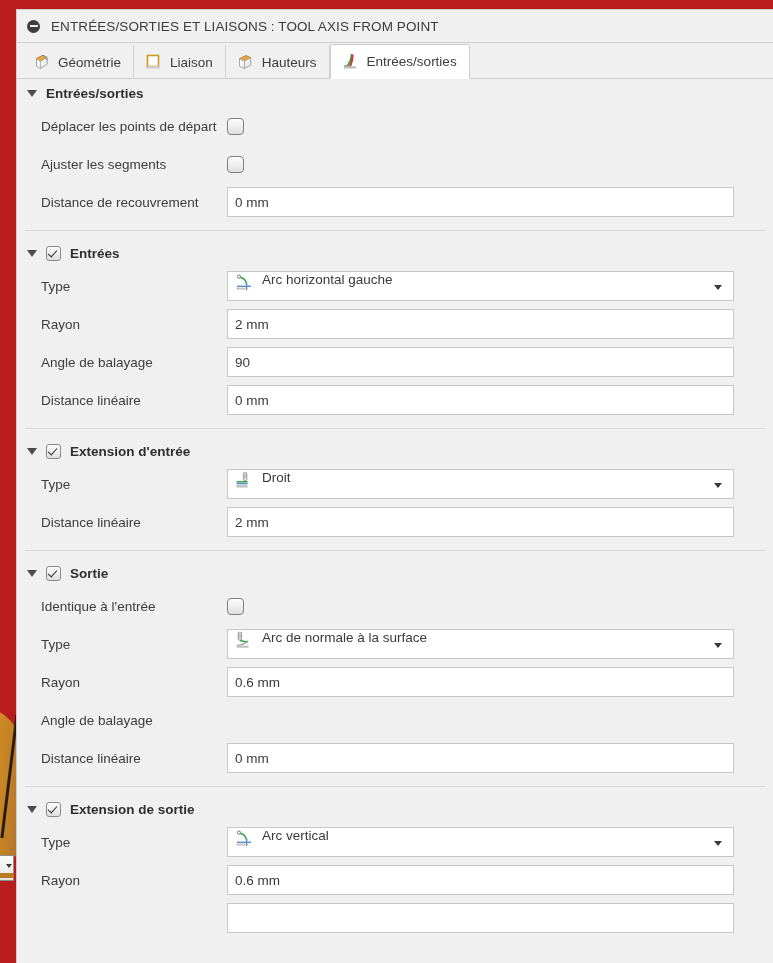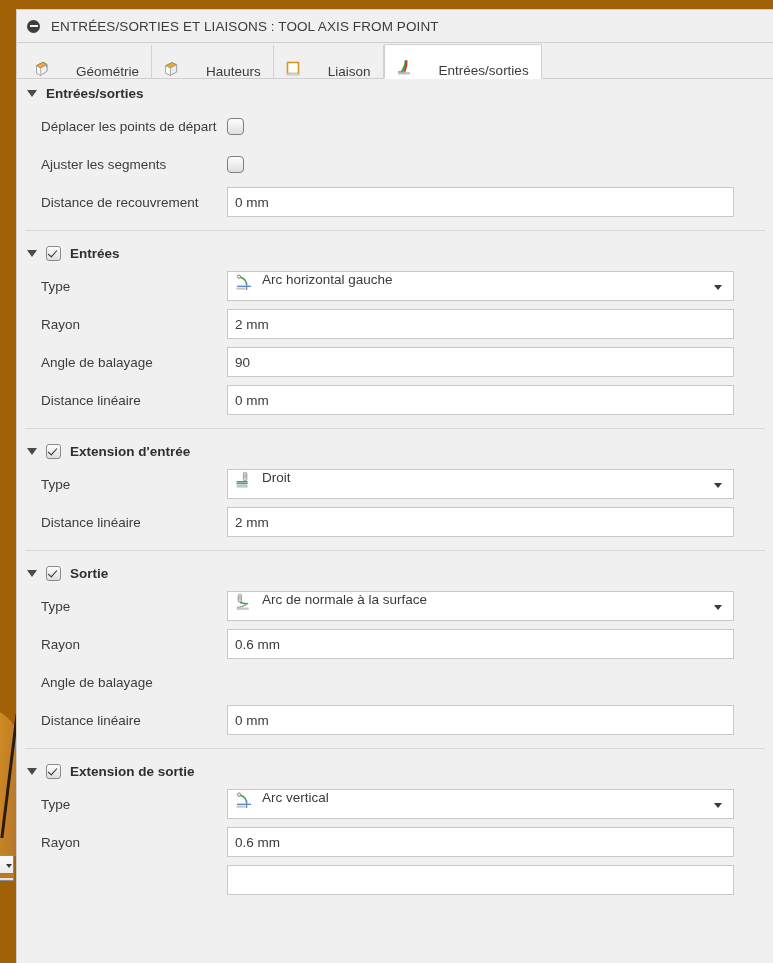--- a/index.html
+++ b/index.html
@@ -6,21 +6,21 @@
     margin: 0;
     padding: 0;
     background: #ffffff;
     font-family: "Liberation Sans", sans-serif;
   }
   #screen {
     position: relative;
     width: 773px;
     height: 963px;
     overflow: hidden;
-    background: #a16207;
+    background: #b91c1c;
   }
 
   
   .viewport-sliver {
     position: absolute;
     left: 0;
     top: 700px;
     width: 22px;
     height: 160px;
     overflow: hidden;
@@ -140,22 +140,22 @@
     position: absolute;
     left: 0; right: 0; bottom: 0;
     height: 1px;
     background: #cfcfcf;
     z-index: 1;
   }
   .tab {
     position: relative;
     height: 34px;
     display: flex;
-    align-items: flex-end;
-    gap: 25px;
+    align-items: center;
+    gap: 7px;
     padding: 0 12px 0 9px;
     box-sizing: border-box;
     font-size: 13.5px;
     color: #3c3c3c;
     white-space: nowrap;
     border-right: 1px solid #d2d2d2;
     z-index: 2;
   }
   .tab.active {
     background: #ffffff;
@@ -315,34 +315,34 @@
           <path d="M5.5 6.5 L12 3.2 L16 5.4 L16 12.2 L9.6 16.4 L5.5 14.2 Z" fill="#fafafa" stroke="#8e8e8e" stroke-width="0.8"></path>
           <path d="M12 3.2 L16 5.4 L9.6 9.2 L5.5 6.5 Z" fill="#e8a93a" stroke="#b5801f" stroke-width="0.7"></path>
           <path d="M9.6 9.2 L16 5.4 L16 12.2 L9.6 16.4 Z" fill="#f0f0f0" stroke="#9a9a9a" stroke-width="0.7"></path>
           <path d="M12.3 3.5 C14.6 4.8 15.6 6.6 15.7 8.2" fill="none" stroke="#5b8fc9" stroke-width="0.9"></path>
         </svg>
         <span>Géométrie</span>
       </div>
 
       <div class="tab">
         <svg class="ticon" viewBox="0 0 20 20">
+          <rect x="4.5" y="3.5" width="11" height="11" fill="#ffffff" stroke="#d09a22" stroke-width="1.6"></rect>
+          <rect x="3" y="14.2" width="14" height="2.4" fill="#cfcfcf"></rect>
+        </svg>
+        <span>Liaison</span>
+      </div>
+
+      <div class="tab">
+        <svg class="ticon" viewBox="0 0 20 20">
           <path d="M4.6 6.8 L11 3.6 L15.6 5.8 L15.6 13 L9.2 16.3 L4.6 14.1 Z" fill="#fbfbfb" stroke="#8e8e8e" stroke-width="0.8"></path>
           <path d="M11 3.6 L15.6 5.8 L9.2 9.1 L4.6 6.8 Z" fill="#e8a93a" stroke="#b5801f" stroke-width="0.7"></path>
           <path d="M9.2 9.1 L15.6 5.8 L15.6 13 L9.2 16.3 Z" fill="#ededed" stroke="#9a9a9a" stroke-width="0.7"></path>
           <path d="M4.6 6.8 L9.2 9.1 L9.2 16.3 L4.6 14.1 Z" fill="#ffffff" stroke="#9a9a9a" stroke-width="0.7"></path>
         </svg>
         <span>Hauteurs</span>
-      </div>
-
-      <div class="tab">
-        <svg class="ticon" viewBox="0 0 20 20">
-          <rect x="4.5" y="3.5" width="11" height="11" fill="#ffffff" stroke="#d09a22" stroke-width="1.6"></rect>
-          <rect x="3" y="14.2" width="14" height="2.4" fill="#cfcfcf"></rect>
-        </svg>
-        <span>Liaison</span>
       </div>
 
       <div class="tab active">
         <svg class="ticon" viewBox="0 0 20 20">
           <path d="M11.6 3 C11.6 8 10 10.5 7.6 13.8" fill="none" stroke="#37a24b" stroke-width="2.2" stroke-linecap="round"></path>
           <path d="M12.6 3.2 C12.9 7.4 12 10 10.4 13.8" fill="none" stroke="#d03a2c" stroke-width="2" stroke-linecap="round"></path>
           <rect x="4" y="14.2" width="12" height="2.3" fill="#bfbfbf"></rect>
           <rect x="4" y="13.2" width="7" height="1.2" fill="#8f8f8f"></rect>
         </svg>
         <span>Entrées/sorties</span>
@@ -469,20 +469,28 @@
 
       <div class="divider"></div>
 
       <div class="section">
         <div class="sec-head">
           <div class="tri"></div>
           <div class="cb checked"></div>
           <div class="sec-title">Sortie</div>
         </div>
 
+        <div class="row">
+          <div class="label">Identique à l'entrée</div>
+          <div class="ctl">
+            <div class="cb-wrap">
+                <div class="cb big"></div>
+              </div>
+          </div>
+        </div>
 
         <div class="row">
           <div class="label">Type</div>
           <div class="ctl">
             <div class="combo">
               <svg class="cicon" viewBox="0 0 21 21">
                 <rect x="4.2" y="2.2" width="3.4" height="8" rx="1.2" fill="#dcdcdc" stroke="#8a8a8a" stroke-width="0.8"></rect>
                 <line x1="4.2" y1="4.8" x2="7.6" y2="4.8" stroke="#9a9a9a" stroke-width="0.7"></line>
                 <line x1="4.2" y1="6.8" x2="7.6" y2="6.8" stroke="#9a9a9a" stroke-width="0.7"></line>
                 <path d="M6 10.6 C9.6 11.4 11.8 12 14.2 11.6" fill="none" stroke="#37a24b" stroke-width="1.5"></path>

